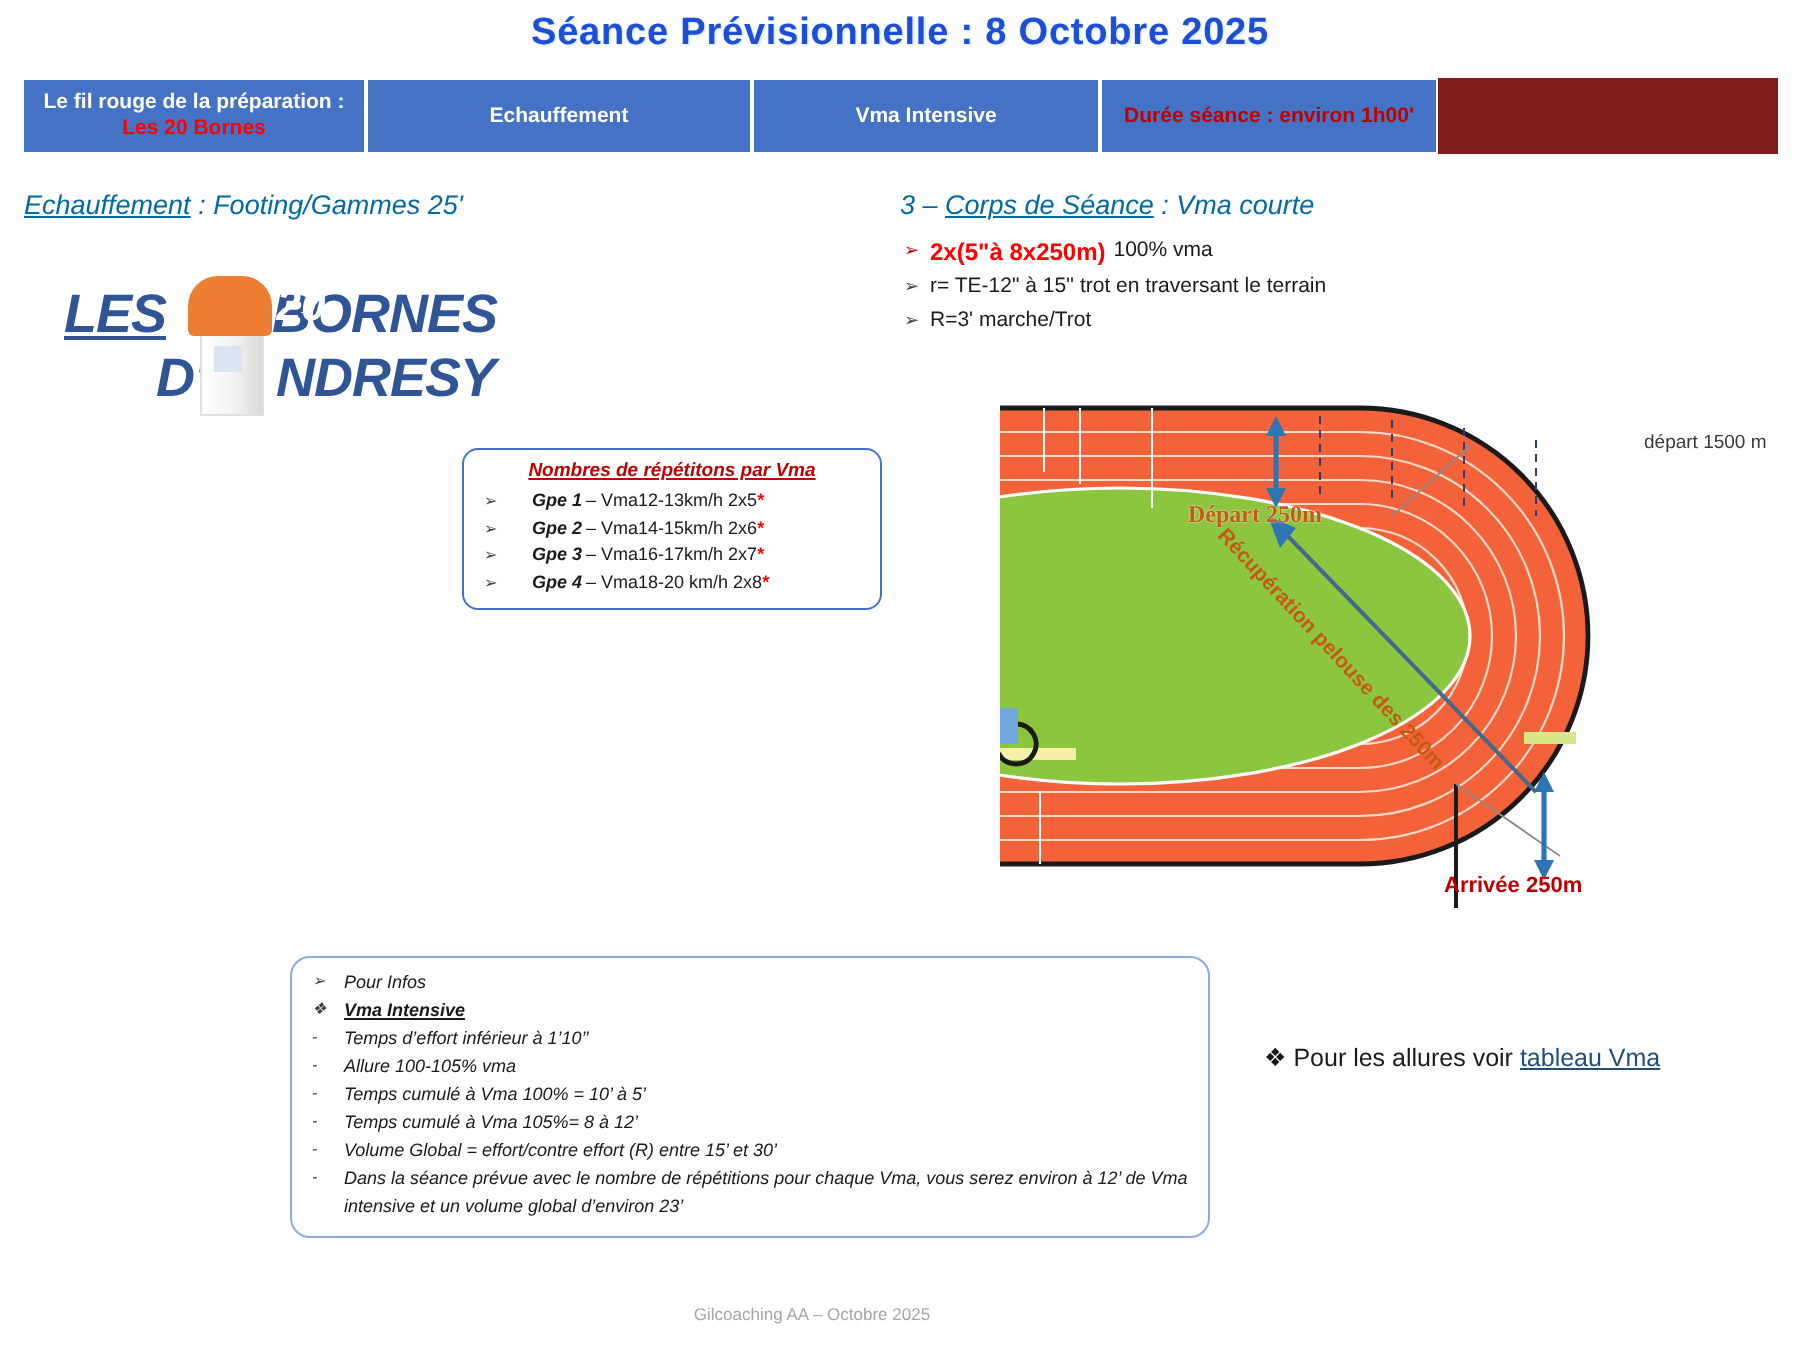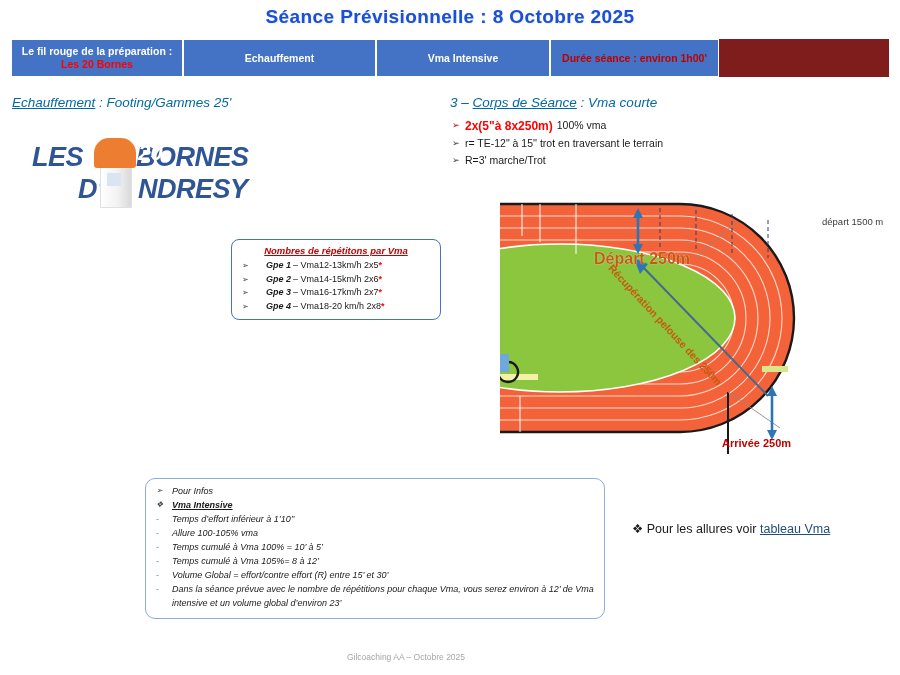--- a/index.html
+++ b/index.html
@@ -116,21 +116,21 @@
   }
   .logo-text {
     position: absolute;
     font-family: "Liberation Sans", sans-serif;
     font-weight: bold;
     font-style: italic;
     color: #2f5597;
     font-size: 27px;
     letter-spacing: -0.5px;
   }
-  #logo-les { top: 6px; left: 4px; }
+  #logo-les { top: 6px; left: 4px; text-decoration: underline; }
   #logo-bornes { top: 6px; left: 108px; }
   #logo-d { top: 38px; left: 50px; }
   #logo-ndresy { top: 38px; left: 110px; }
   .milestone {
     position: absolute;
     left: 66px;
     top: 2px;
     width: 42px;
     height: 68px;
   }
@@ -171,21 +171,21 @@
     font-weight: bold;
     font-style: italic;
     font-size: 22px;
     line-height: 28px;
     padding-left: 32px;
   }
 
   
   .rep-box {
     position: absolute;
-    top: 239px;
+    top: 224px;
     left: 231px;
     width: 210px;
     border: 1px solid #4472c4;
     border-radius: 8px;
     box-sizing: border-box;
     padding: 5px 6px 6px 6px;
     background: #ffffff;
   }
   .rep-title {
     text-align: center;
@@ -224,22 +224,23 @@
     overflow: hidden;
   }
   .track-svg { position: absolute; top: 0; left: 0; }
   .track-label {
     position: absolute;
     font-weight: bold;
     white-space: nowrap;
   }
   #label-depart-250 {
     top: 250px; left: 594px;
-    font-size: 16px; color: #c55a11;
+    font-size: 12px; color: #c55a11;
     text-shadow: 0 0 1px #ffffff;
+    font-family: Liberation Serif, serif;
   }
   #label-arrivee-250 {
     top: 437px; left: 722px;
     font-size: 11px; color: #c00000;
   }
   #label-depart-1500 {
     top: 216px; left: 822px;
     font-size: 9.5px; color: #3a3a3a; font-weight: normal;
   }
   #label-recup {

